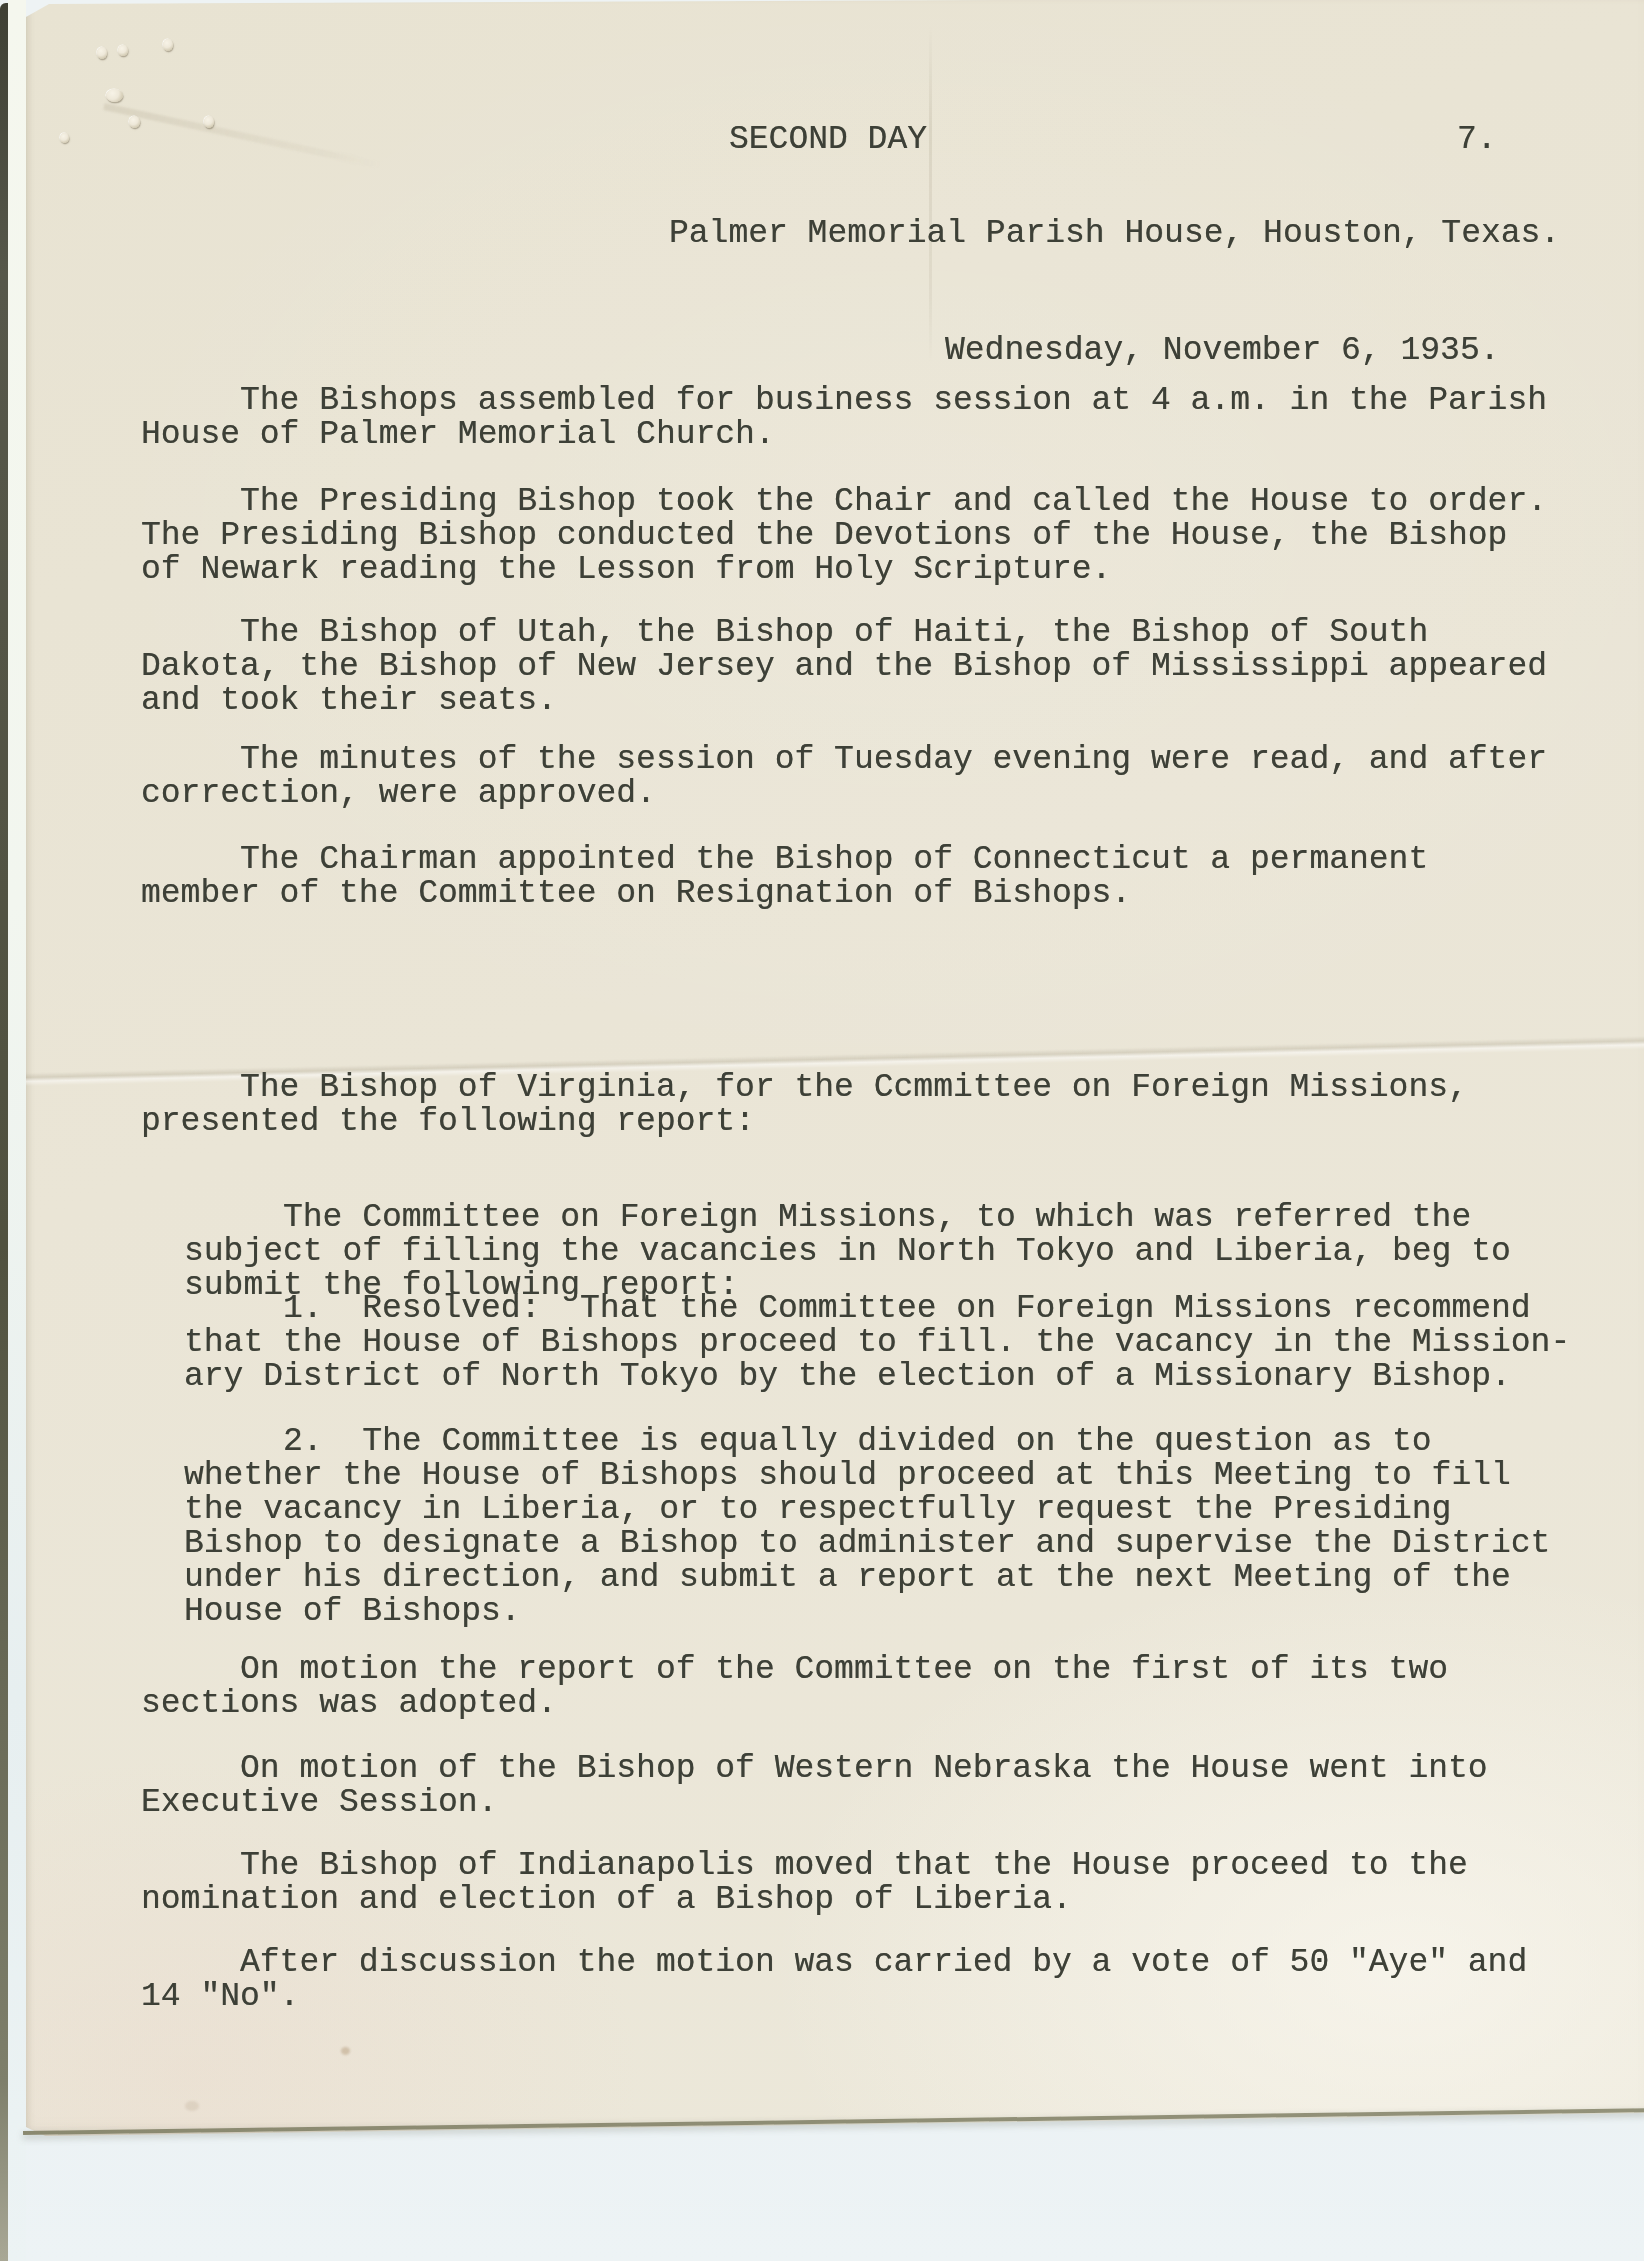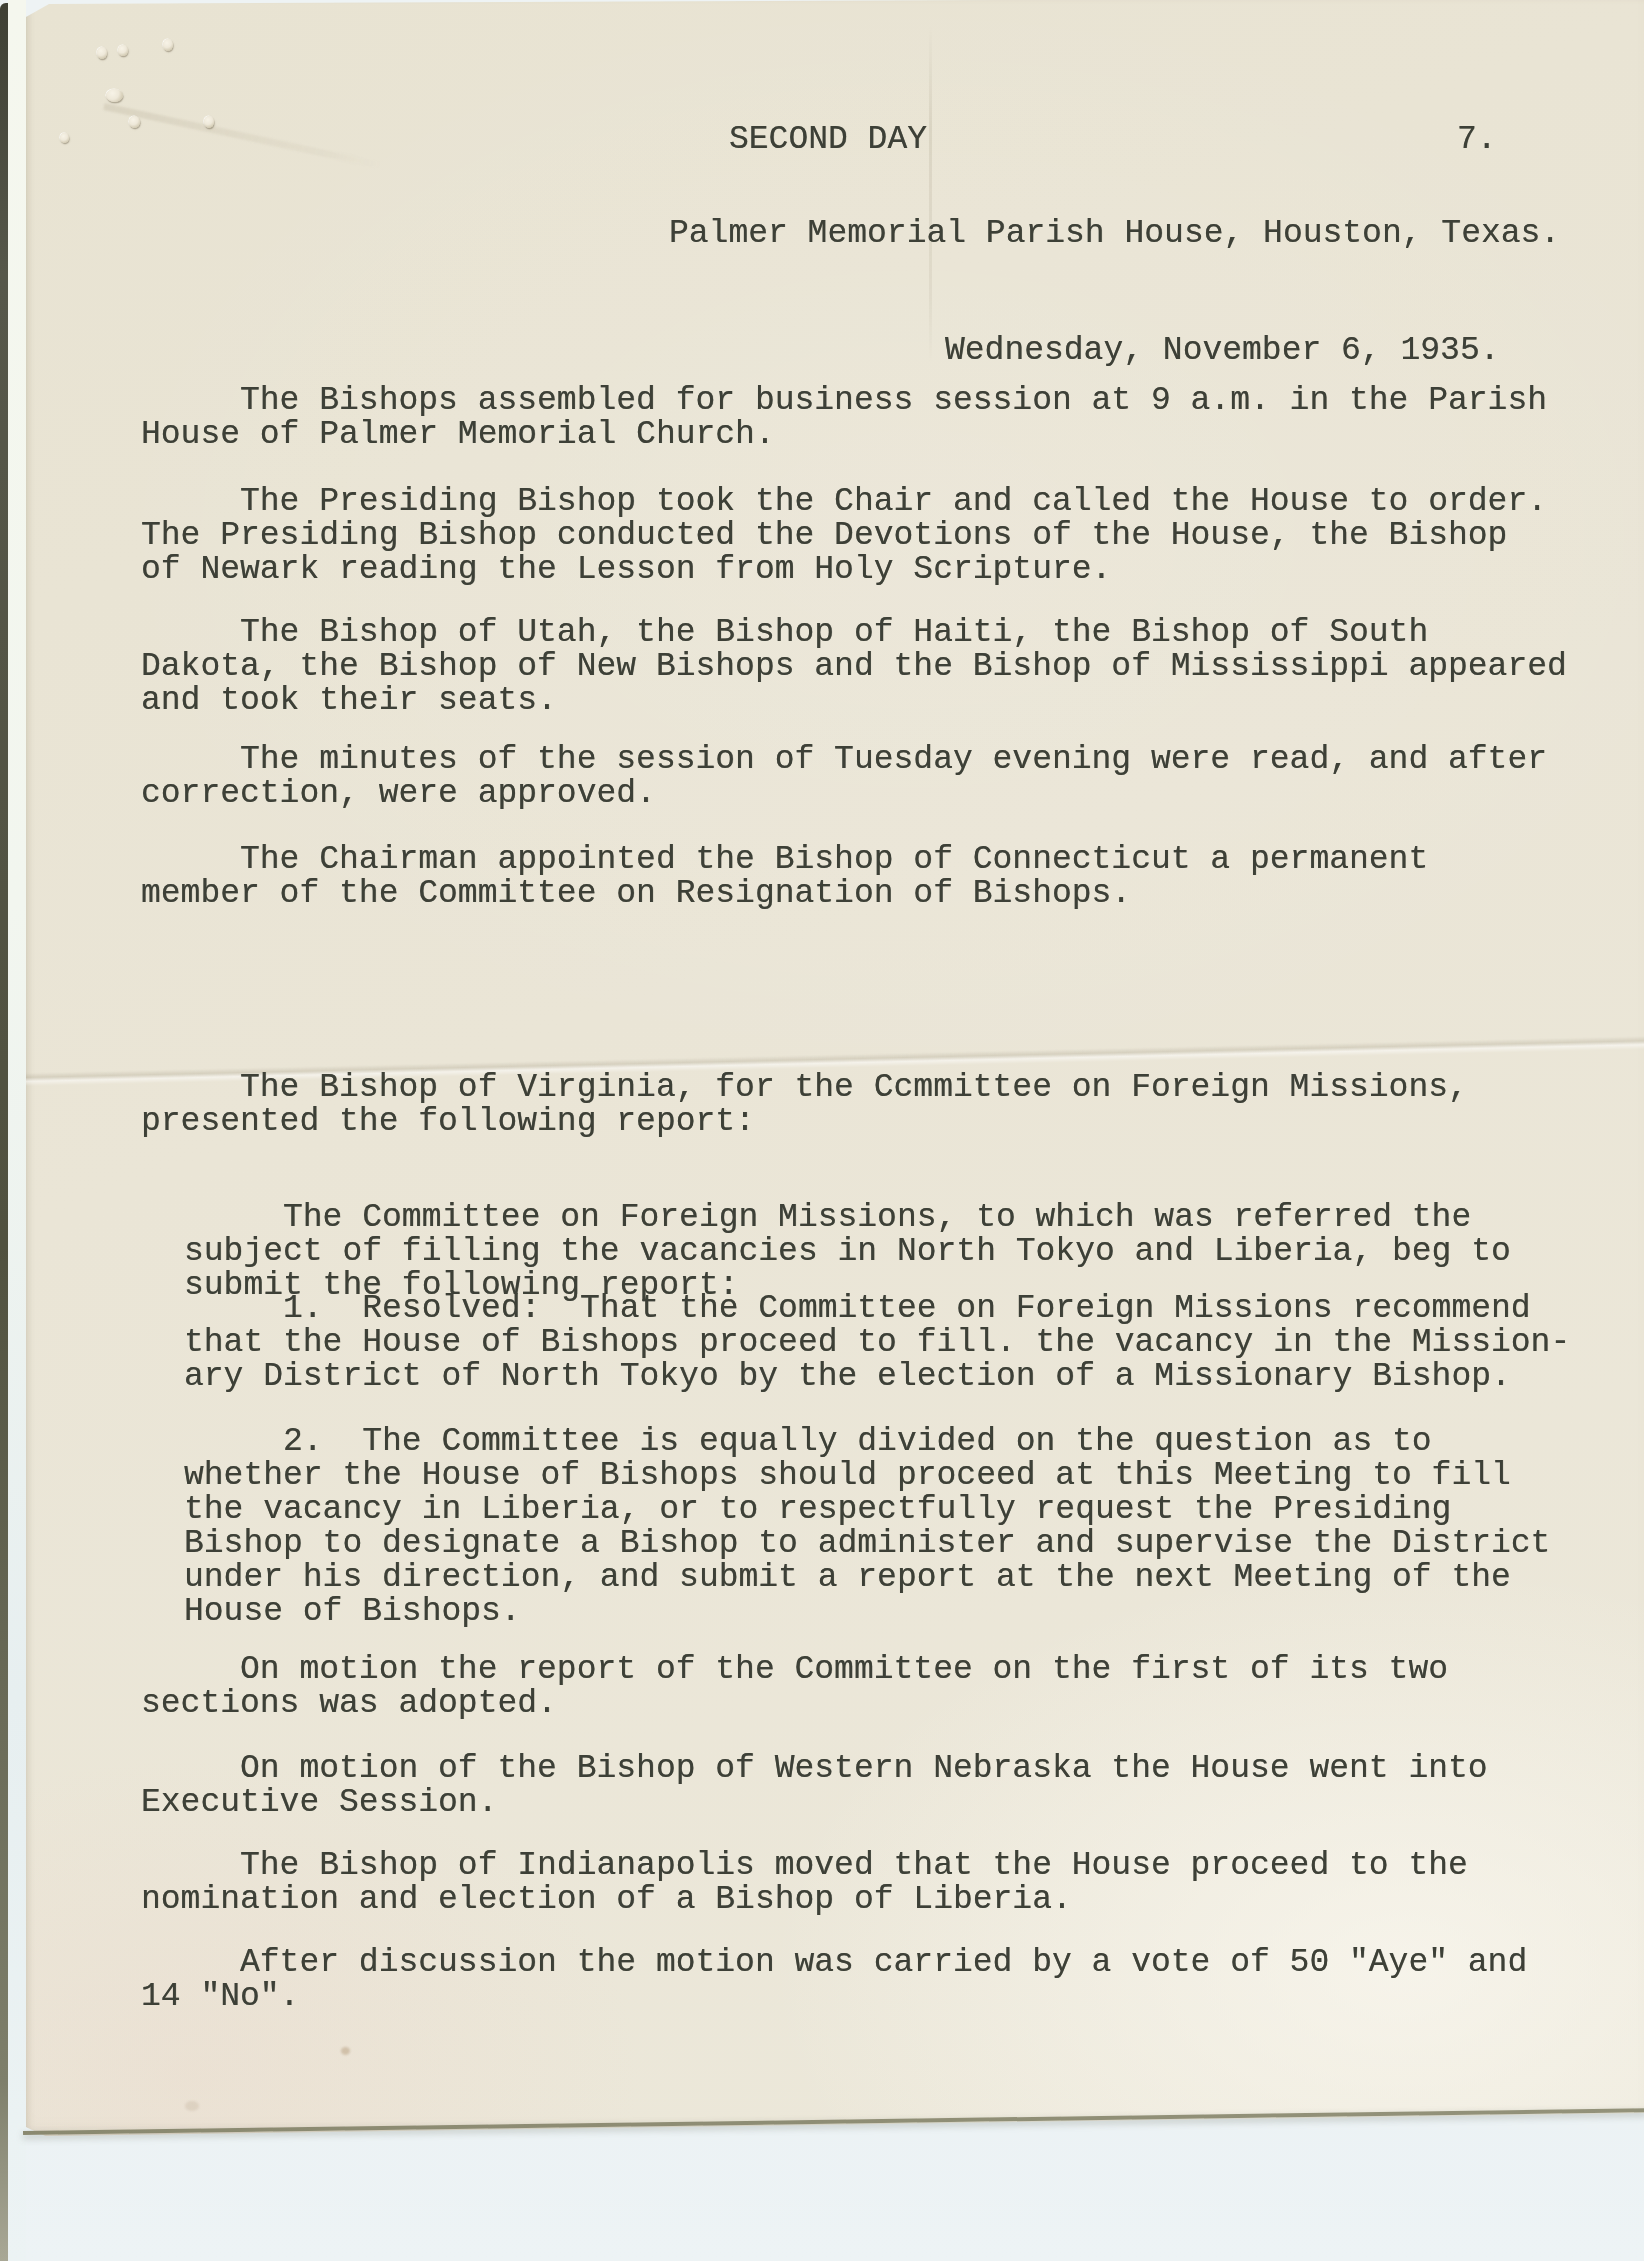--- a/index.html
+++ b/index.html
@@ -95,27 +95,27 @@
     <div class="dimple" style="left:34px; top:133px; width:9px; height:10.3px;"></div>
     <div class="stain brown" style="left:315px; top:2047px; width:9px; height:7.8px;"></div>
     <div class="stain soft" style="left:159px; top:2101px; width:14.2px; height:10.3px;"></div>
 
     <p class="tw" style="left:703px; top:123px;">SECOND DAY</p>
     <p class="tw" style="left:1431px; top:123px;">7.</p>
 
     <p class="tw" style="left:643px;  top:217px;">Palmer Memorial Parish House, Houston, Texas.</p>
     <p class="tw" style="left:919px; top:286px;margin-top:48px;">Wednesday, November 6, 1935.</p>
 
-    <p class="tw" style="left:115px; top:384px;">     The Bishops assembled for business session at 9 a.m. in the Parish
+    <p class="tw" style="left:115px; top:384px;">     The Bishops assembled for business session at 4 a.m. in the Parish
 House of Palmer Memorial Church.</p>
     <p class="tw" style="left:115px; top:485px;">     The Presiding Bishop took the Chair and called the House to order.
 The Presiding Bishop conducted the Devotions of the House, the Bishop
 of Newark reading the Lesson from Holy Scripture.</p>
     <p class="tw" style="left:115px; top:616px;">     The Bishop of Utah, the Bishop of Haiti, the Bishop of South
-Dakota, the Bishop of New Bishops and the Bishop of Mississippi appeared
+Dakota, the Bishop of New Jersey and the Bishop of Mississippi appeared
 and took their seats.</p>
     <p class="tw" style="left:115px; top:743px;">     The minutes of the session of Tuesday evening were read, and after
 correction, were approved.</p>
     <p class="tw" style="left:115px; top:843px;">     The Chairman appointed the Bishop of Connecticut a permanent
 member of the Committee on Resignation of Bishops.</p>
     <p class="tw" style="left:115px; top:1071px;">     The Bishop of Virginia, for the Ccmmittee on Foreign Missions,
 presented the following report:</p>
 
     <p class="tw" style="left:158px; top:1169px;margin-top:32px;">     The Committee on Foreign Missions, to which was referred the
 subject of filling the vacancies in North Tokyo and Liberia, beg to

